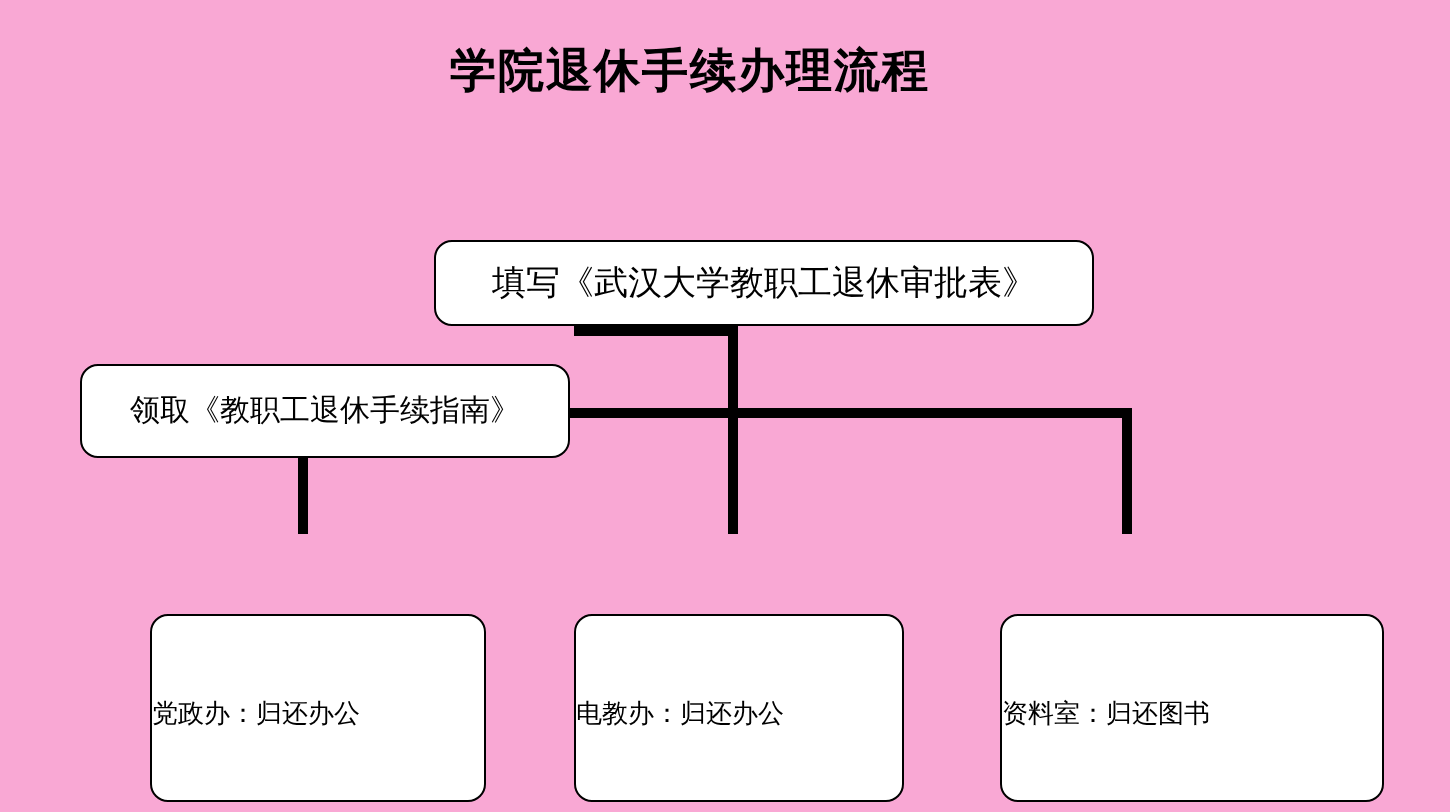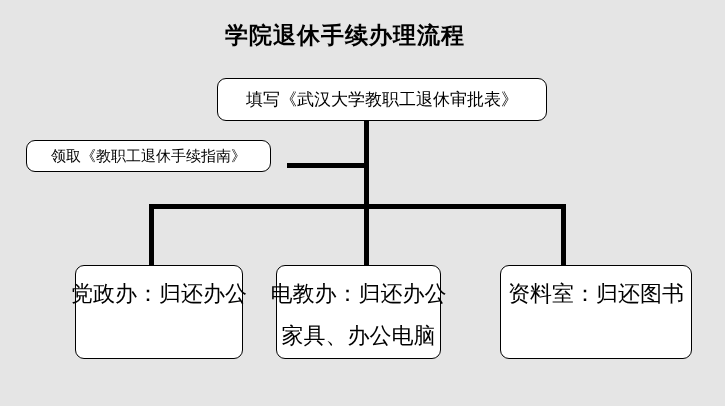--- a/index.html
+++ b/index.html
@@ -5,21 +5,21 @@
   html, body {
     margin: 0;
     padding: 0;
     background: #ffffff;
     font-family: "DejaVu Serif", "Liberation Serif", serif;
   }
   .canvas {
     position: relative;
     width: 725px;
     height: 406px;
-    background: #e5e5e5;
+    background: #f9a8d4;
     overflow: hidden;
   }
   .diagram-title {
     position: absolute;
     left: 0;
     top: 20px;
     width: 690px;
     text-align: center;
     font-size: 23px;
     font-weight: bold;
@@ -31,49 +31,50 @@
     box-sizing: border-box;
     border: 1.6px solid #000000;
     border-radius: 9px;
     background: #ffffff;
     color: #000000;
     display: flex;
     align-items: center;
     justify-content: center;
     text-align: center;
     z-index: 2;
+    margin-top: 42px;
   }
   .node-top {
     left: 217px;
     top: 78px;
     width: 330px;
     height: 43px;
     font-size: 17px;
   }
   .node-side {
-    left: 26px;
+    left: 40px;
     top: 140px;
     width: 245px;
-    height: 32px;
+    height: 47px;
     font-size: 15px;
   }
   .node-bottom {
     top: 265px;
     height: 94px;
-    flex-direction: column;
+    flex-direction: row;
     justify-content: flex-start;
     padding-top: 7px;
-    font-size: 22px;
+    font-size: 13px;
   }
   .node-bottom .bline {
     line-height: 42px;
     white-space: nowrap;
   }
   .node-b1 { left: 75px;  width: 168px; }
-  .node-b2 { left: 276px; width: 165px; }
+  .node-b2 { left: 287px; width: 165px; }
   .node-b3 { left: 500px; width: 192px; }
   .conn {
     position: absolute;
     background: #000000;
     z-index: 1;
   }
   .conn-trunk      { left: 364px; top: 121px; width: 5px;   height: 146px; }
   .conn-side       { left: 287px; top: 163px; width: 80px;  height: 5px; }
   .conn-branch     { left: 149px; top: 204px; width: 417px; height: 5px; }
   .conn-drop-left  { left: 149px; top: 204px; width: 5px;   height: 63px; }
@@ -99,20 +100,19 @@
   <div class="node node-side">
     <span>领取《教职工退休手续指南》</span>
   </div>
 
   <div class="node node-bottom node-b1">
     <span class="bline">党政办：归还办公</span>
   </div>
 
   <div class="node node-bottom node-b2">
     <span class="bline">电教办：归还办公</span>
-    <span class="bline">家具、办公电脑</span>
   </div>
 
   <div class="node node-bottom node-b3">
     <span class="bline">资料室：归还图书</span>
   </div>
 
 </div>
 
 </body></html>

